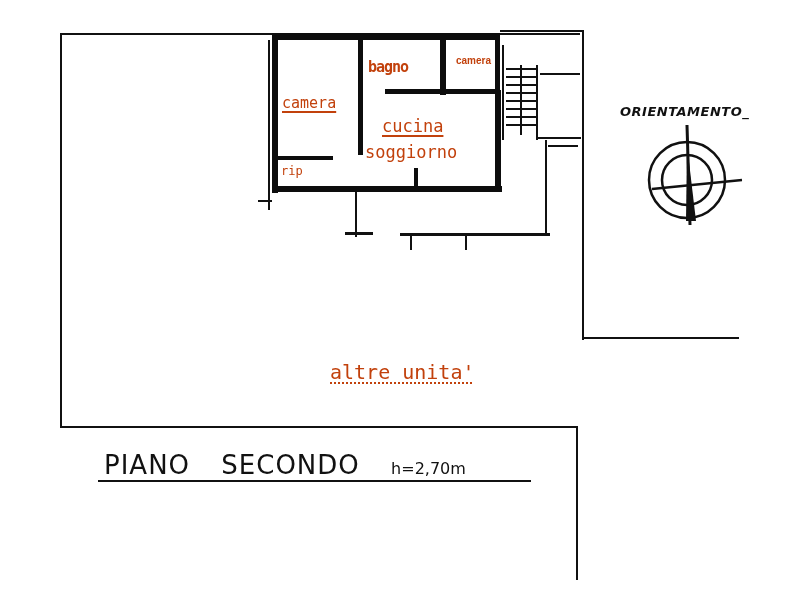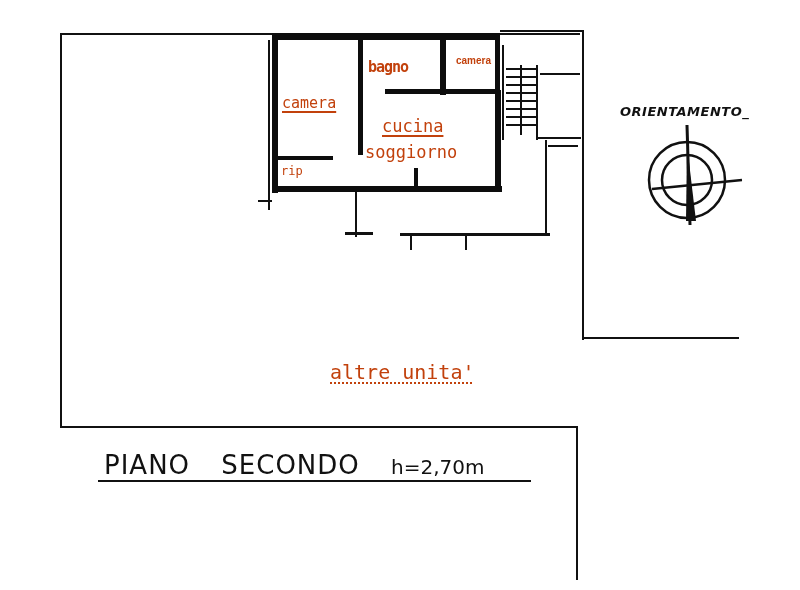--- a/index.html
+++ b/index.html
@@ -77,15 +77,15 @@
   <circle cx="47" cy="55" r="38" fill="none" stroke="#111" stroke-width="2.5"></circle>
   <circle cx="47" cy="55" r="25" fill="none" stroke="#111" stroke-width="2.5"></circle>
   <line x1="12" y1="64" x2="102" y2="55" stroke="#111" stroke-width="2.5"></line>
   <line x1="47" y1="0" x2="50" y2="100" stroke="#111" stroke-width="3"></line>
   <polygon points="47,20 56,96 46,96" fill="#111"></polygon>
 </svg>
 
 <div class="title">
   <span>PIANO</span>
   <span>SECONDO</span>
-  <span style="font-size:20px;letter-spacing:0;">h=2,70m</span>
+  <span style="font-size:16px;letter-spacing:0;">h=2,70m</span>
 </div>
 <div class="title-underline"></div>
 
 </body></html>

